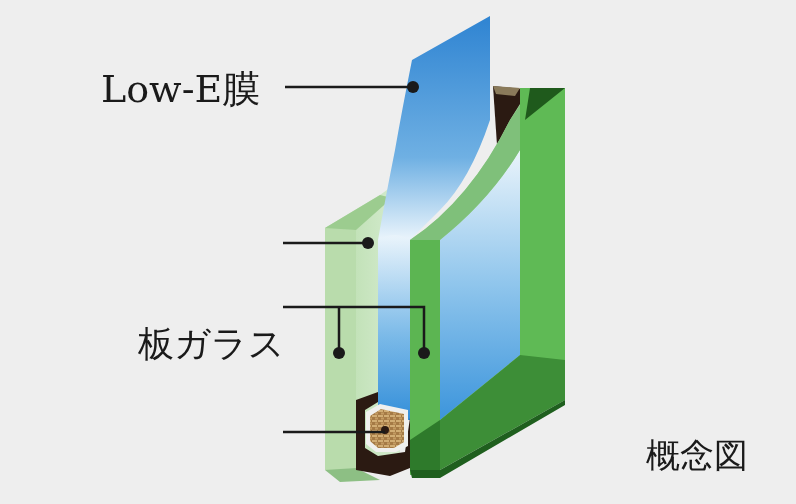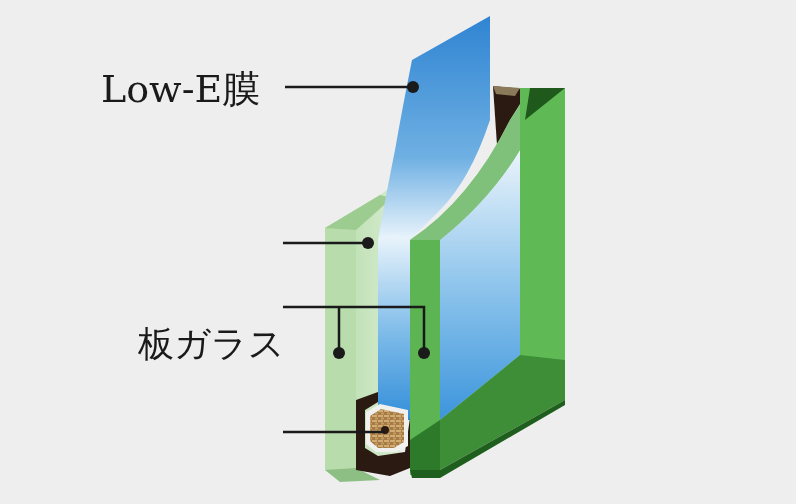--- a/index.html
+++ b/index.html
@@ -103,13 +103,14 @@
     <g fill="#1a1a1a">
       <circle cx="413" cy="87" r="6"></circle>
       <circle cx="368" cy="243" r="6"></circle>
       <circle cx="339" cy="353" r="6"></circle>
       <circle cx="424" cy="353" r="6"></circle>
     </g>
   </svg>
 
   <div class="label" id="lbl-lowe">Low-E膜</div>
   <div class="label sans" id="lbl-glass">板ガラス</div>
+  <div class="label sans" id="lbl-concept">概念図</div>
 </div>
 
 </body></html>

